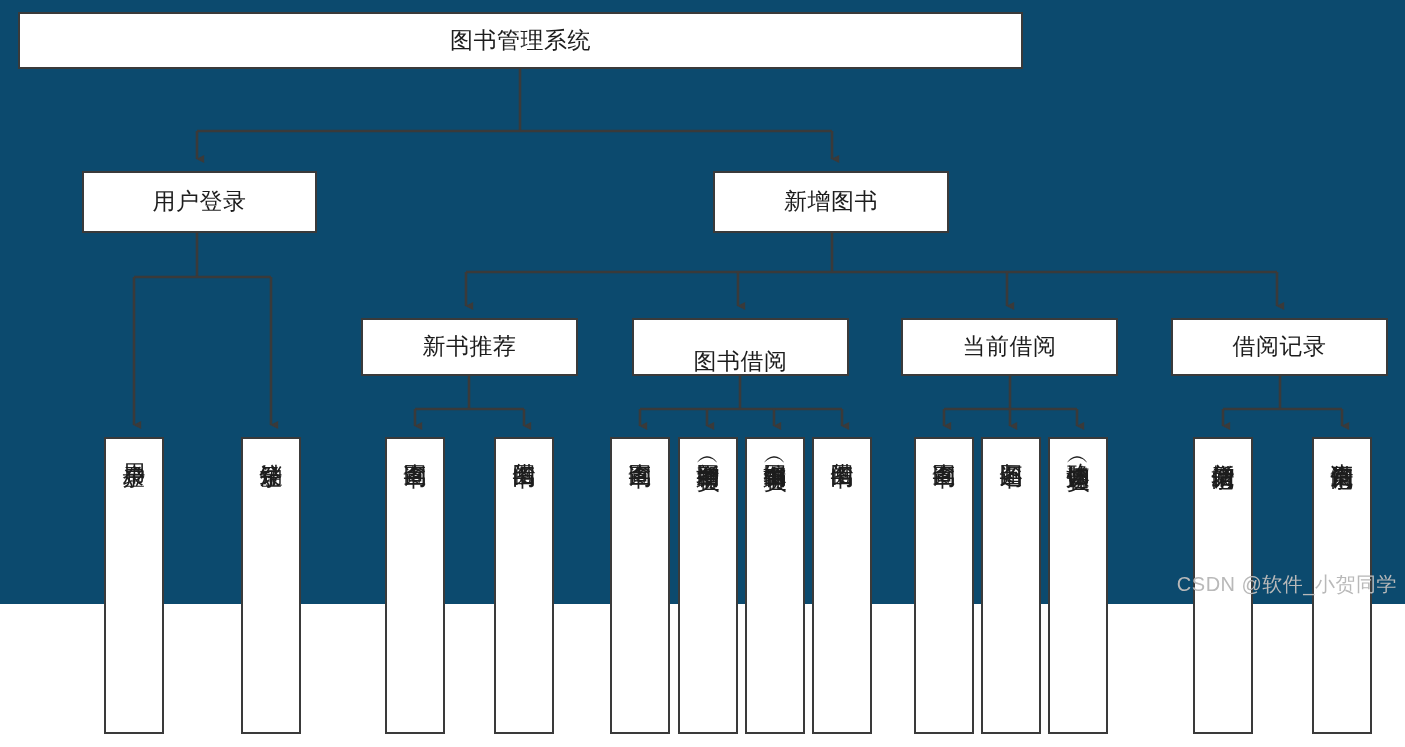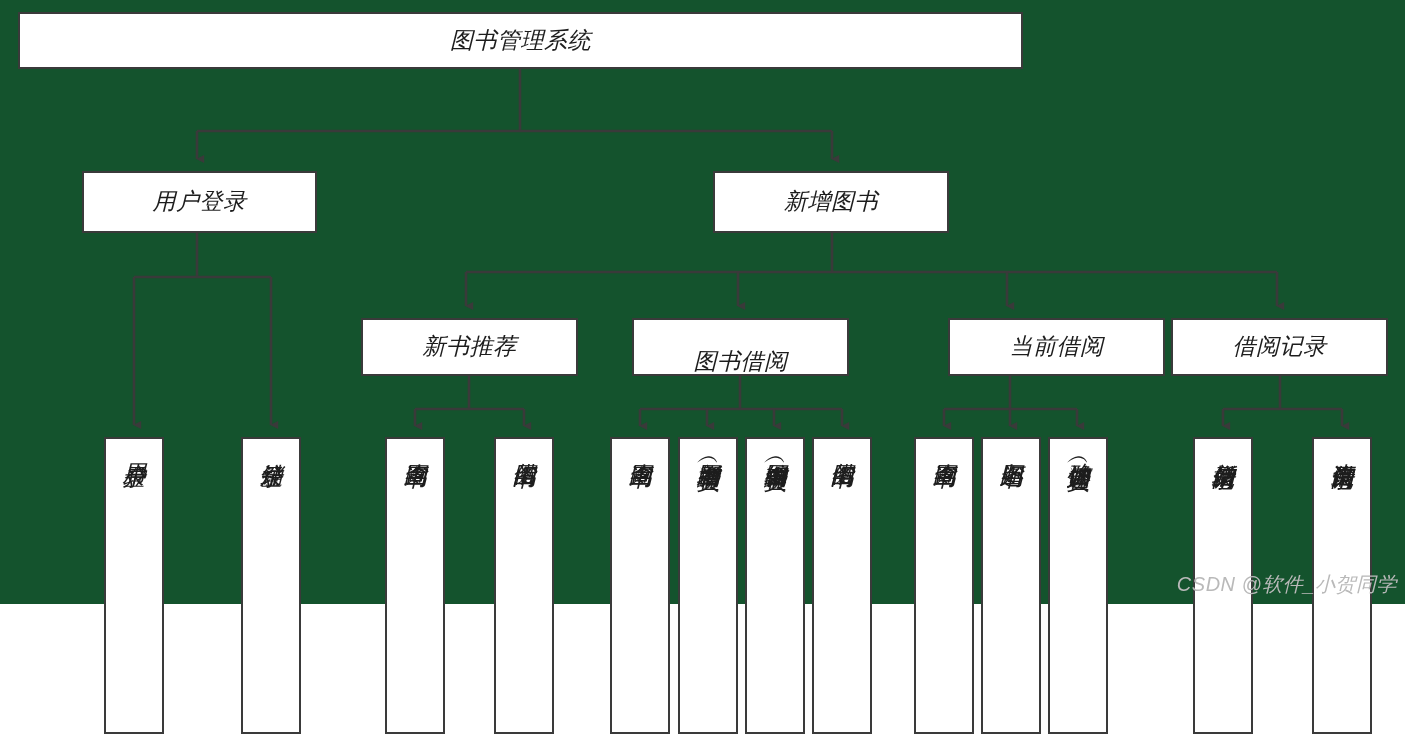--- a/index.html
+++ b/index.html
@@ -10,22 +10,21 @@
   body {
     width: 1405px;
     height: 747px;
     font-family: "Liberation Sans", "DejaVu Sans", sans-serif;
     overflow: hidden;
   }
   #diagram-root {
     position: relative;
     width: 1405px;
     height: 604px;
-    background: #14532d;
-    font-style: italic;
+    background: #0c4a6e;
   }
   svg.diagram-canvas {
     position: absolute;
     left: 0;
     top: 0;
     width: 1405px;
     height: 747px;
   }
   .node-box {
     position: absolute;
@@ -140,21 +139,21 @@
   <div class="node-box" style="left:713px; top:171px; width:236px; height:62px;">
     <span class="node-label-h">新增图书</span>
   </div>
 
   <div class="node-box" style="left:361px; top:318px; width:217px; height:58px;">
     <span class="node-label-h">新书推荐</span>
   </div>
   <div class="node-box" style="left:632px; top:318px; width:217px; height:58px;align-items:flex-end;">
     <span class="node-label-h">图书借阅</span>
   </div>
-  <div class="node-box" style="left:901px; top:318px; width:217px; height:58px;margin-left:47px;">
+  <div class="node-box" style="left:901px; top:318px; width:217px; height:58px;">
     <span class="node-label-h">当前借阅</span>
   </div>
   <div class="node-box" style="left:1171px; top:318px; width:217px; height:58px;">
     <span class="node-label-h">借阅记录</span>
   </div>
 
   <div class="node-box leaf-box" style="left:104px; top:437px; width:60px; height:297px;">
     <span class="node-label-v">用户登录</span>
   </div>
   <div class="node-box leaf-box" style="left:241px; top:437px; width:60px; height:297px;">

